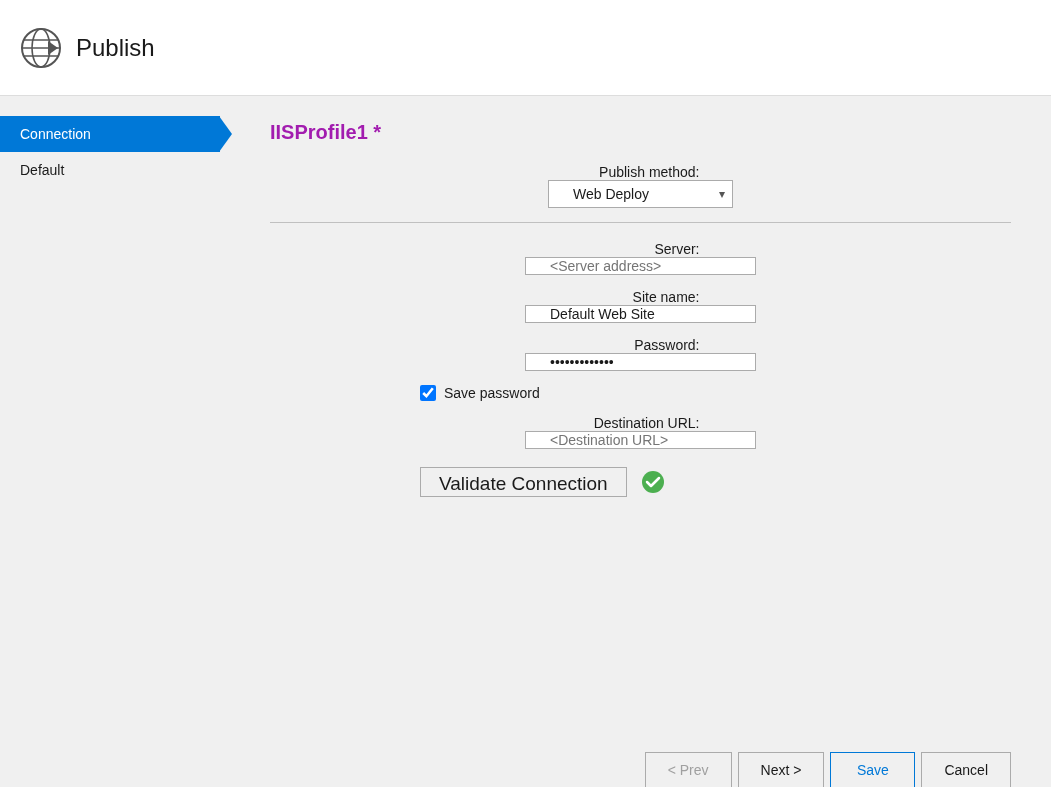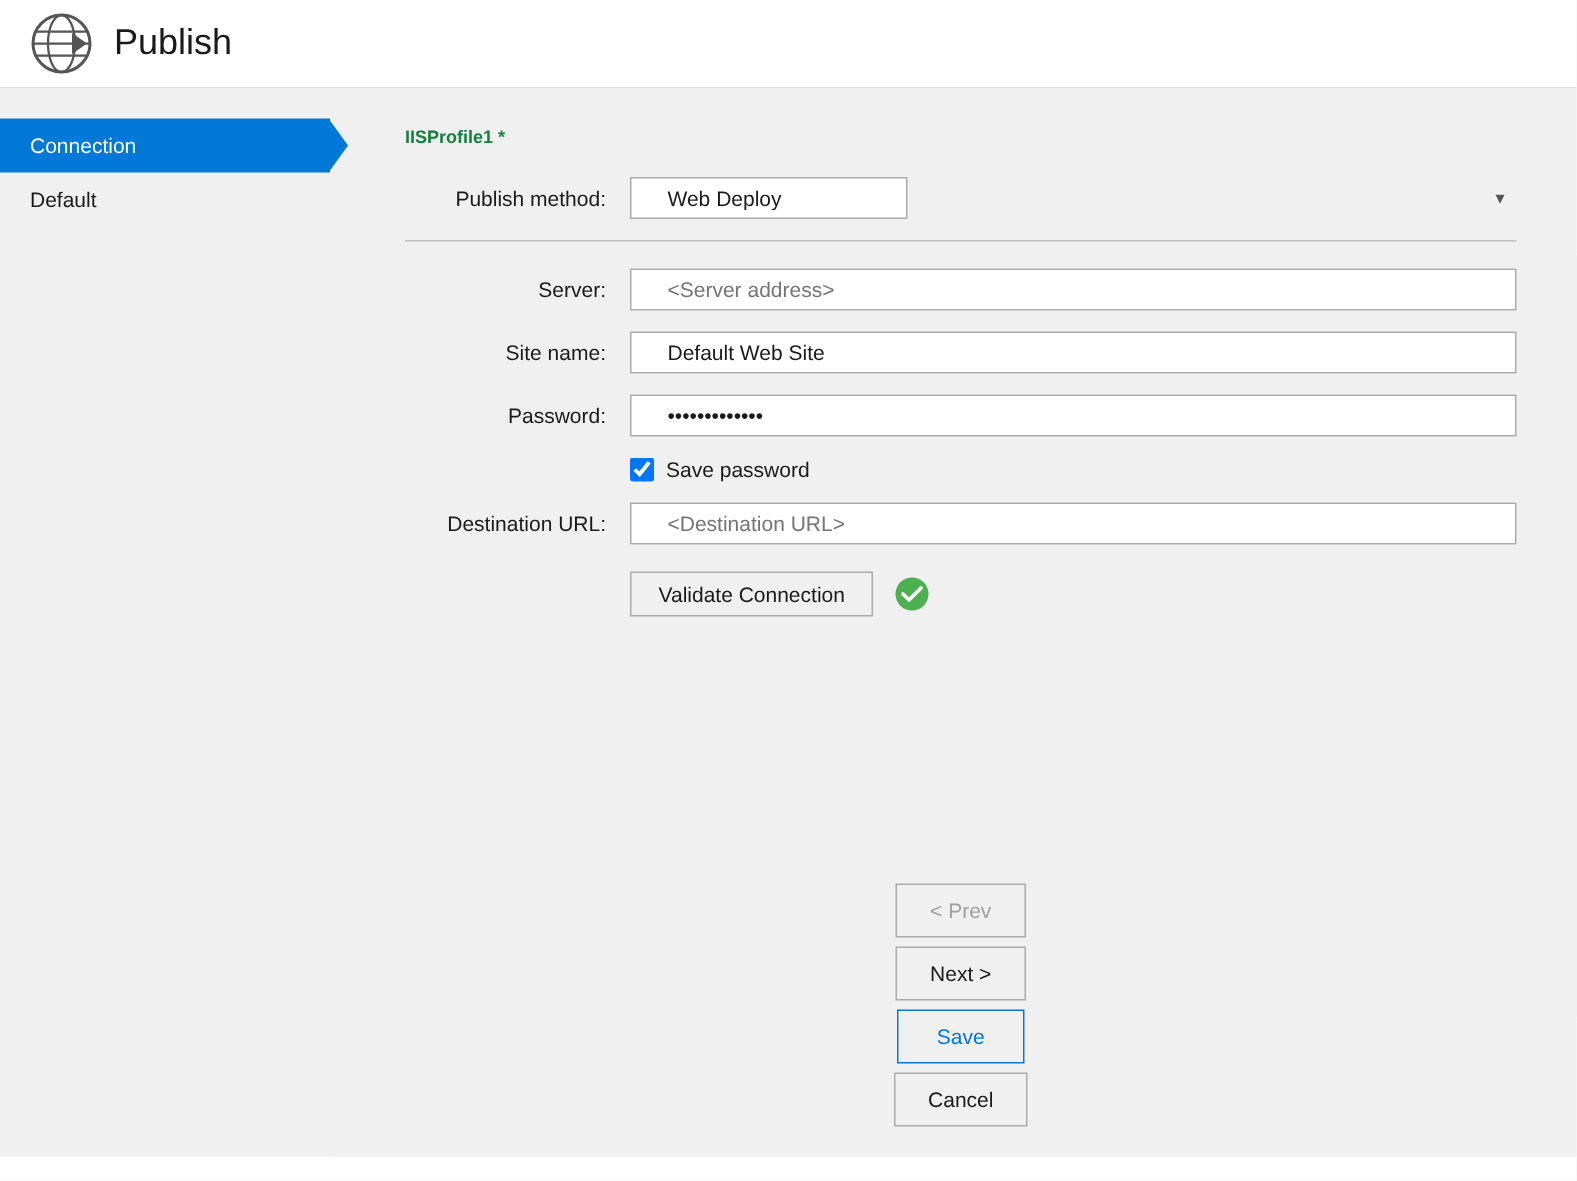--- a/index.html
+++ b/index.html
@@ -12,21 +12,21 @@
       height: 787px;
       overflow: hidden;
     }
 
     .header {
       display: flex;
       align-items: center;
       padding: 14px 20px;
       background: #fff;
       border-bottom: 1px solid #ddd;
-      height: 59px;
+      height: 96px;
     }
 
     .header-icon {
       width: 42px;
       height: 42px;
       margin-right: 14px;
       flex-shrink: 0;
     }
 
     .header-title {
@@ -76,34 +76,35 @@
 
     .content-area {
       flex: 1;
       background: #f0f0f0;
       padding: 25px 40px 20px 50px;
       display: flex;
       flex-direction: column;
     }
 
     .profile-title {
-      font-size: 12px;
+      font-size: 20px;
       font-weight: 600;
       margin-bottom: 20px;
-      color: #15803d;
+      color: #a21caf;
     }
 
     .form-section {
       flex: 1;
     }
 
     .form-row {
       display: flex;
       align-items: center;
       margin-bottom: 14px;
+      flex-direction: column;
     }
 
     .form-label {
       width: 150px;
       text-align: right;
       padding-right: 16px;
       color: #1a1a1a;
       font-size: 14px;
       flex-shrink: 0;
     }
@@ -173,40 +174,39 @@
       display: flex;
       align-items: center;
       margin-left: 150px;
       margin-top: 18px;
     }
 
     .validate-btn {
       padding: 5px 18px;
       background: #f0f0f0;
       border: 1px solid #ababab;
-      font-size: 14px;
+      font-size: 19px;
       font-family: "Segoe UI", Arial, sans-serif;
       cursor: pointer;
       color: #1a1a1a;
       height: 30px;
     }
 
     .validate-icon {
       margin-left: 14px;
       width: 24px;
       height: 24px;
     }
 
     .footer-buttons {
       display: flex;
       justify-content: flex-end;
       align-items: center;
       padding-top: 20px;
       gap: 6px;
-      flex-direction: column;
     }
 
     .footer-btn {
       padding: 6px 22px;
       background: #f0f0f0;
       border: 1px solid #ababab;
       font-size: 14px;
       font-family: "Segoe UI", Arial, sans-serif;
       cursor: pointer;
       color: #1a1a1a;

